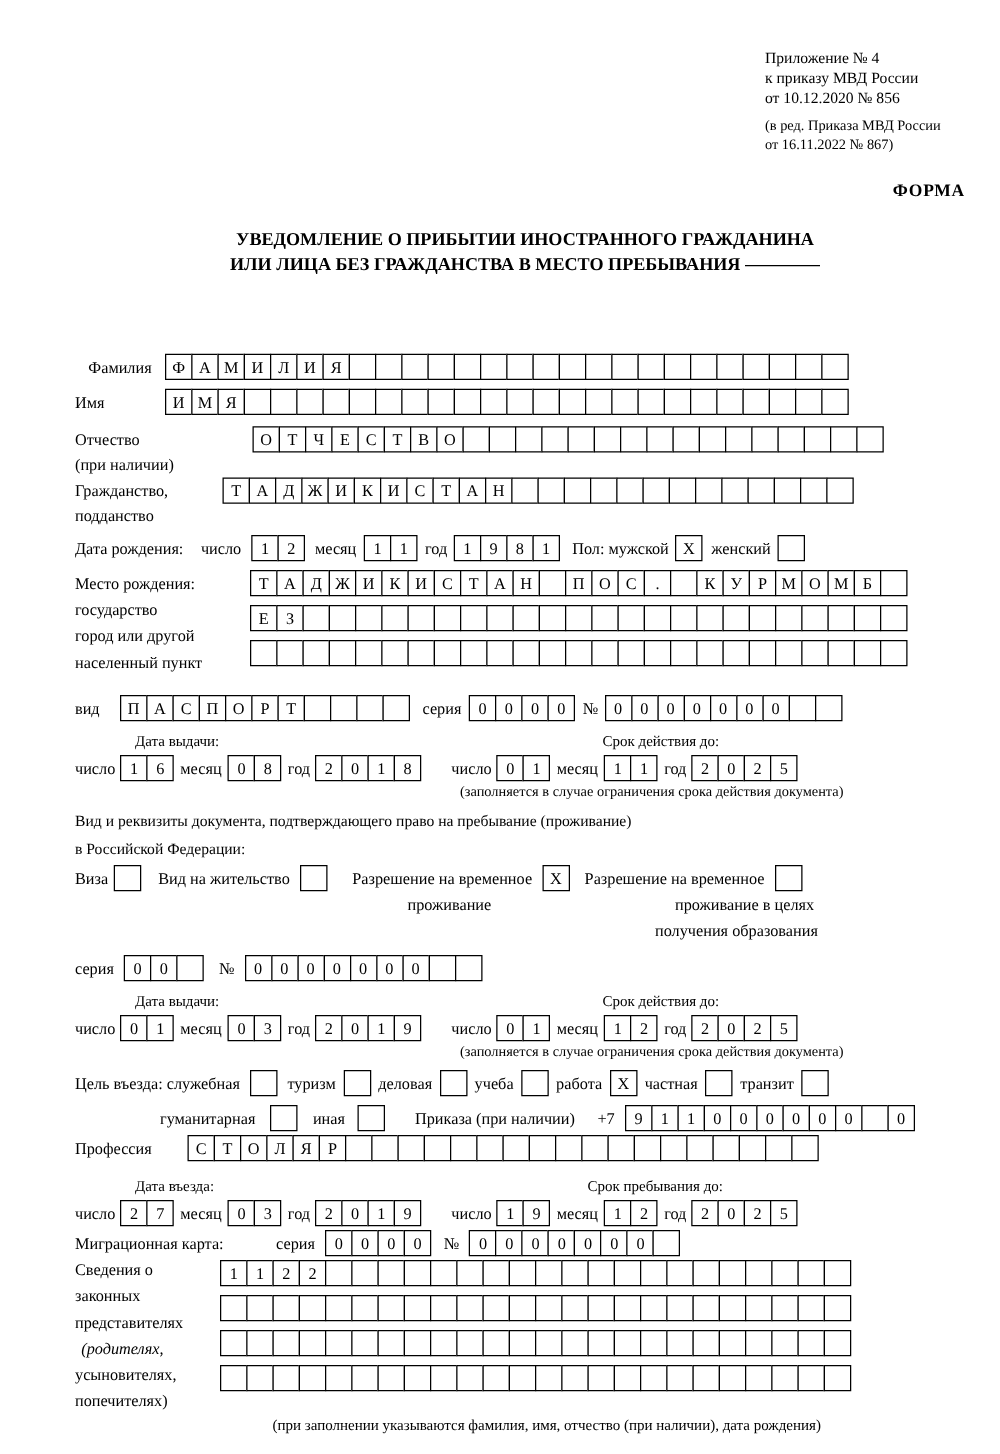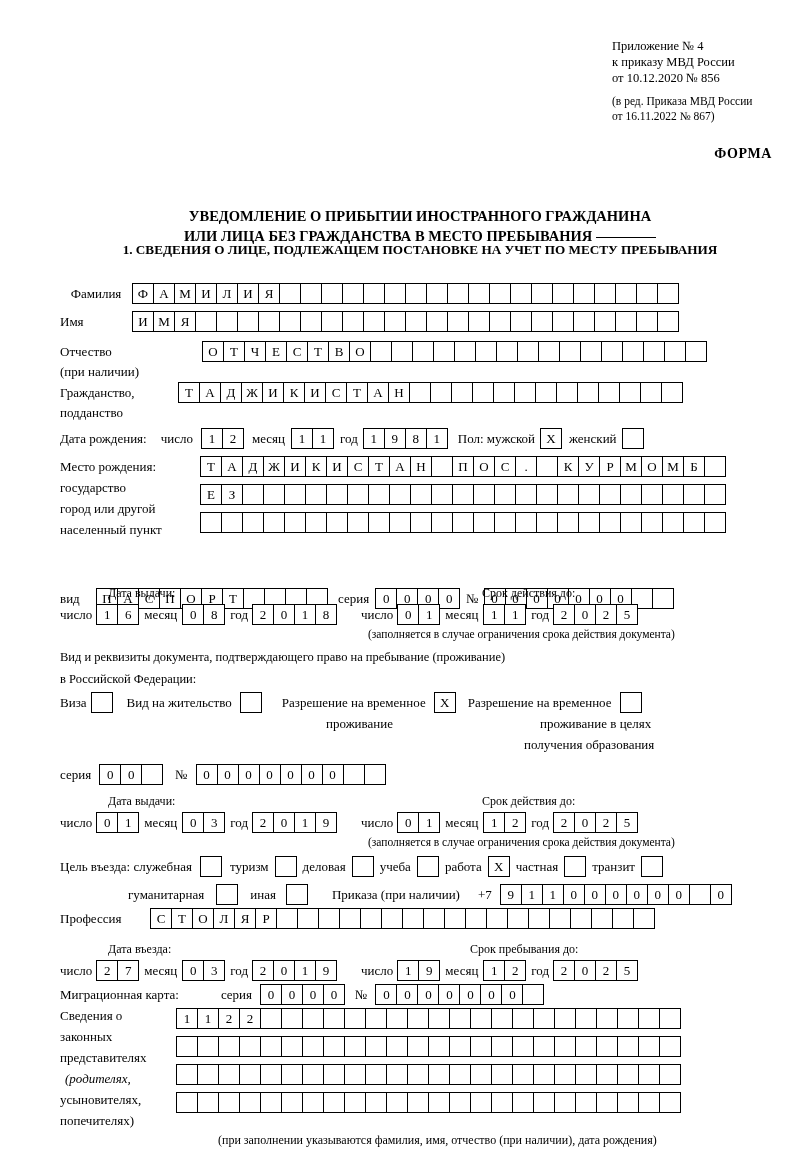--- a/index.html
+++ b/index.html
@@ -45,21 +45,20 @@
   }
   .title {
     position: absolute;
     left: 120px;
     top: 182px;
     width: 600px;
     text-align: center;
     font-weight: bold;
     font-size: 14.5px;
     line-height: 20px;
-    margin-top: 24px;
   }
   .title .rule {
     display: inline-block;
     width: 60px;
     border-bottom: 1px solid #000;
     vertical-align: 3px;
   }
   .section-title {
     position: absolute;
     left: 60px;
@@ -136,21 +135,20 @@
     <div class="small" style="margin-top:0">от 16.11.2022 № 867)</div>
   </div>
 
   <div class="forma">ФОРМА</div>
 
   <div class="title">
     <div>УВЕДОМЛЕНИЕ О ПРИБЫТИИ ИНОСТРАННОГО ГРАЖДАНИНА</div>
     <div><span>ИЛИ ЛИЦА БЕЗ ГРАЖДАНСТВА В МЕСТО ПРЕБЫВАНИЯ</span> <span class="rule"></span></div>
   </div>
 
-  <div class="section-title">1. СВЕДЕНИЯ О ЛИЦЕ, ПОДЛЕЖАЩЕМ ПОСТАНОВКЕ НА УЧЕТ ПО МЕСТУ ПРЕБЫВАНИЯ</div>
 
   <div class="row" style="left:60px; top:283px;">
     <span class="lbl" style="width:72px; display:inline-block;text-align:center;">Фамилия</span>
     <span class="cells" id="cells-surname">
         <span class="cell">Ф</span>
         <span class="cell">А</span>
         <span class="cell">М</span>
         <span class="cell">И</span>
         <span class="cell">Л</span>
         <span class="cell">И</span>
@@ -383,21 +381,21 @@
         <span class="cell"></span>
         <span class="cell"></span>
         <span class="cell"></span>
         <span class="cell"></span>
         <span class="cell"></span>
         <span class="cell"></span>
       </span>
   </div>
 
 
-  <div class="row" style="left:60px; top:556px;margin-top:32px;">
+  <div class="row" style="left:60px; top:556px;">
     <span class="lbl" style="width:28px; display:inline-block;">вид</span>
     <span class="cells" id="cells-dockind" style="margin-left:8px;">
         <span class="cell">П</span>
         <span class="cell">А</span>
         <span class="cell">С</span>
         <span class="cell">П</span>
         <span class="cell">О</span>
         <span class="cell">Р</span>
         <span class="cell">Т</span>
         <span class="cell"></span>

